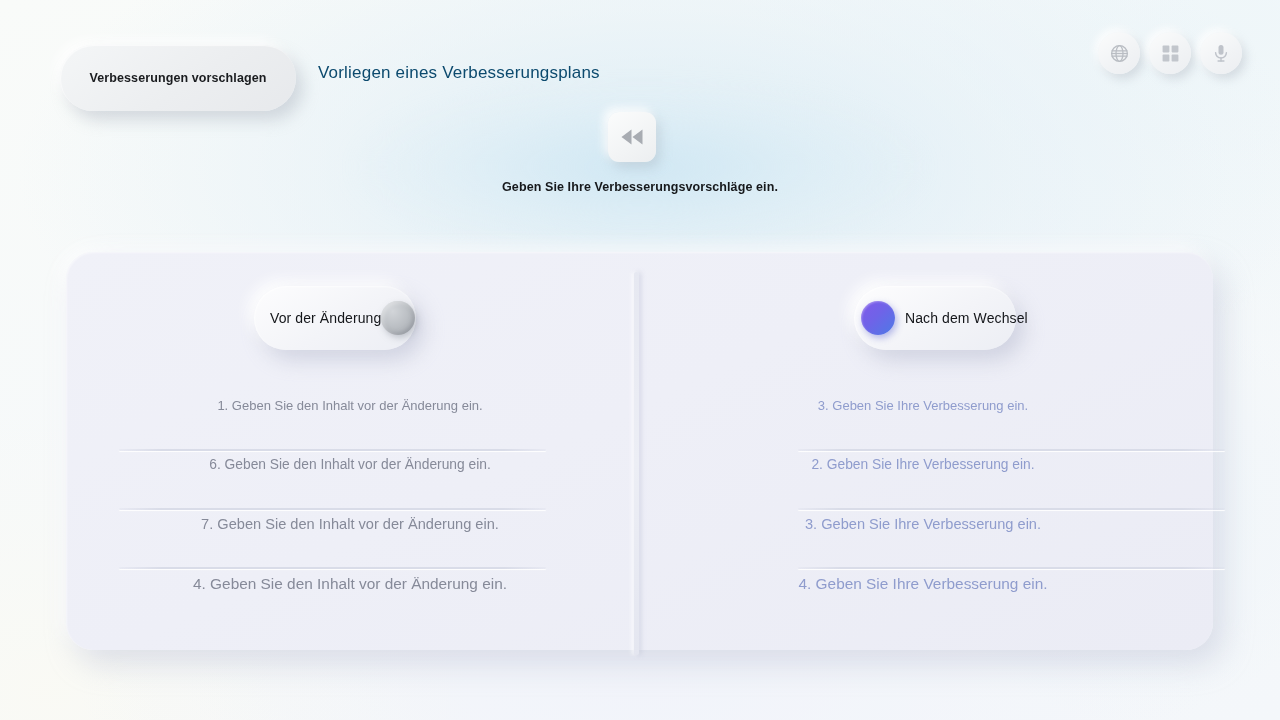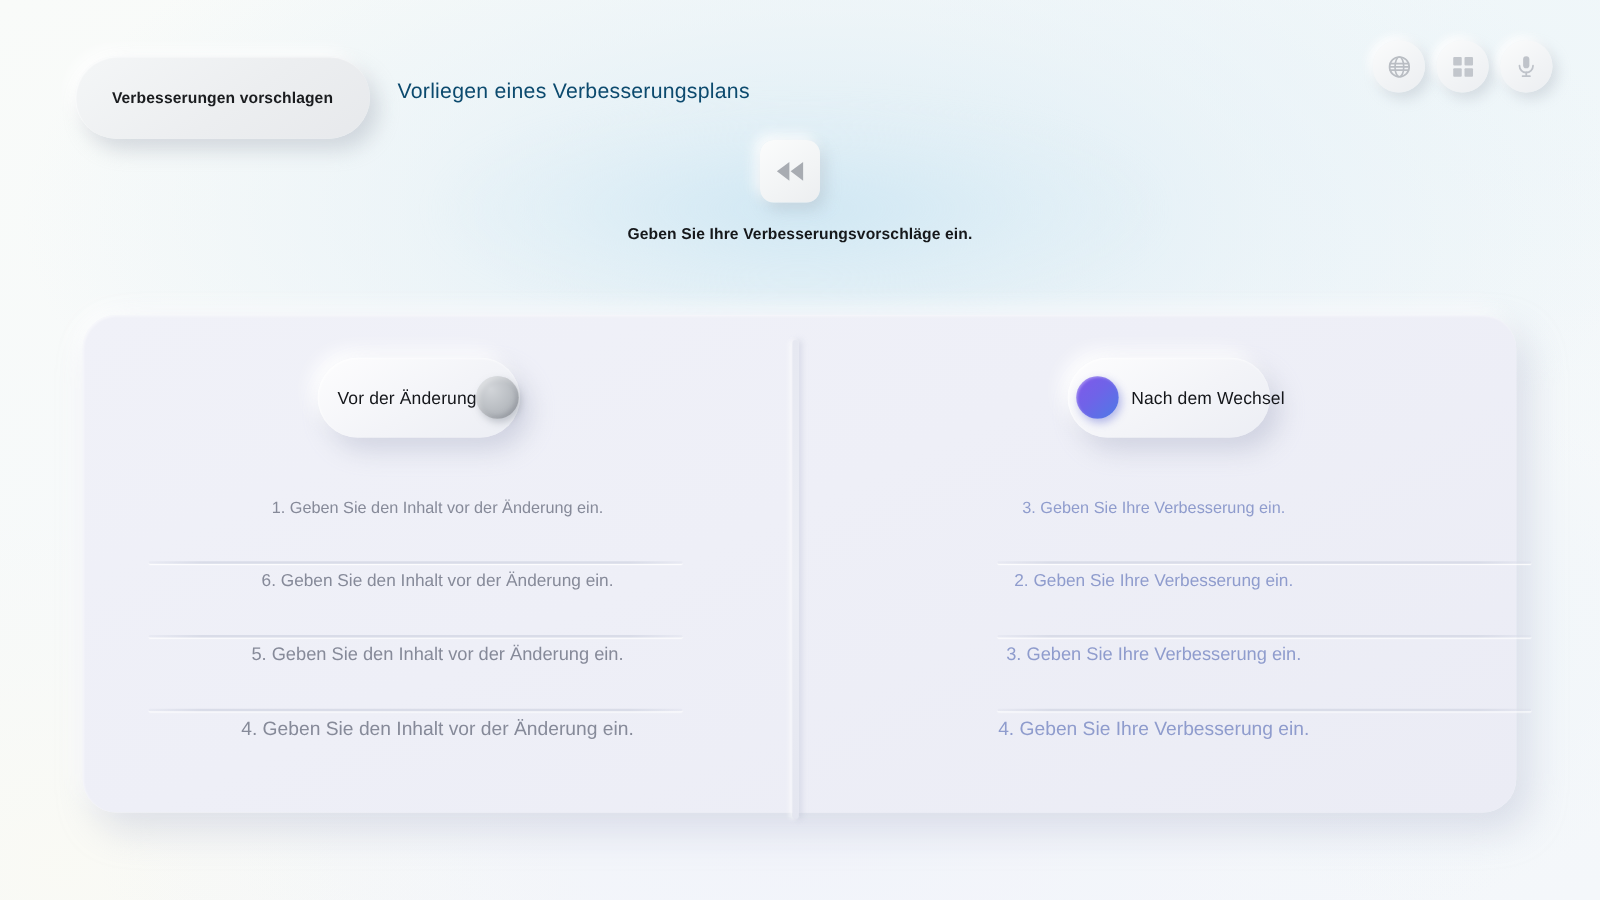--- a/index.html
+++ b/index.html
@@ -339,21 +339,21 @@
     <div class="list">
       <div class="row r1">
         <span class="row-text">1. Geben Sie den Inhalt vor der Änderung ein.</span>
         <span class="sep"></span>
       </div>
       <div class="row r2">
         <span class="row-text">6. Geben Sie den Inhalt vor der Änderung ein.</span>
         <span class="sep"></span>
       </div>
       <div class="row r3">
-        <span class="row-text">5. Geben Sie den Inhalt vor der Änderung ein.</span>
+        <span class="row-text">7. Geben Sie den Inhalt vor der Änderung ein.</span>
         <span class="sep"></span>
       </div>
       <div class="row r4">
         <span class="row-text">4. Geben Sie den Inhalt vor der Änderung ein.</span>
       </div>
     </div>
 
   </div>
 
   <div class="col col-right">

